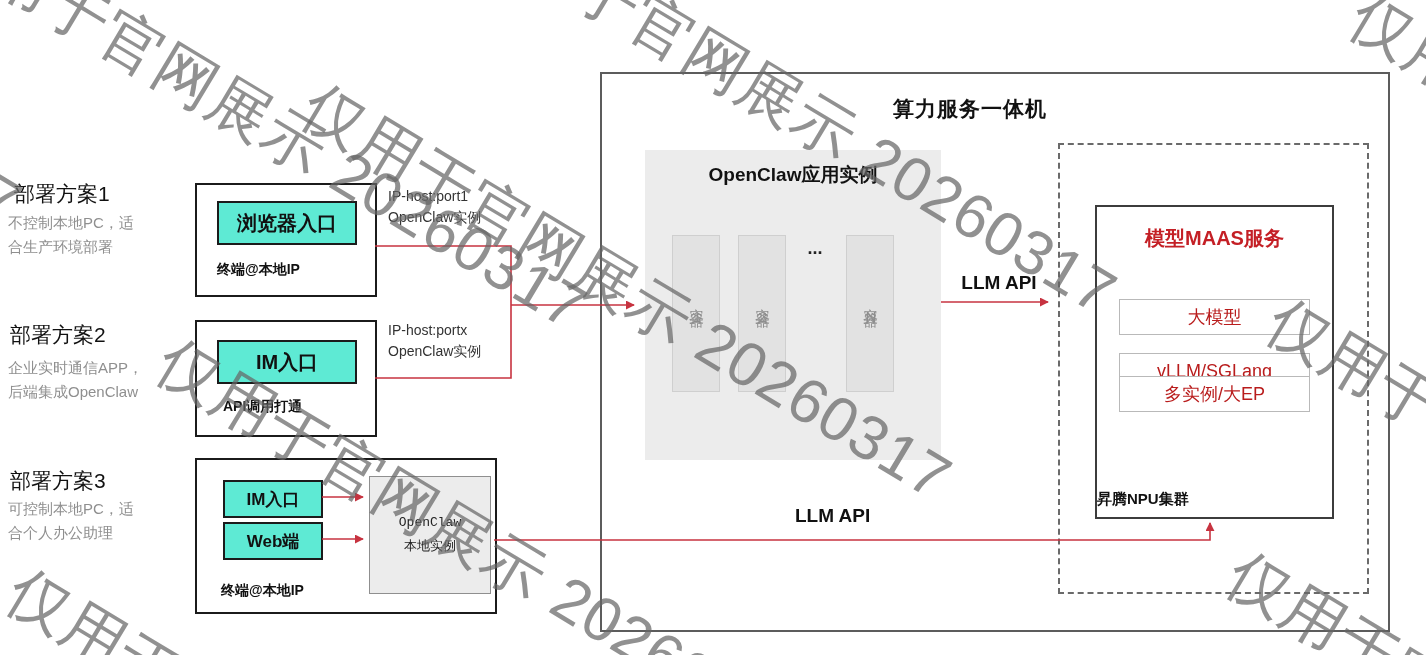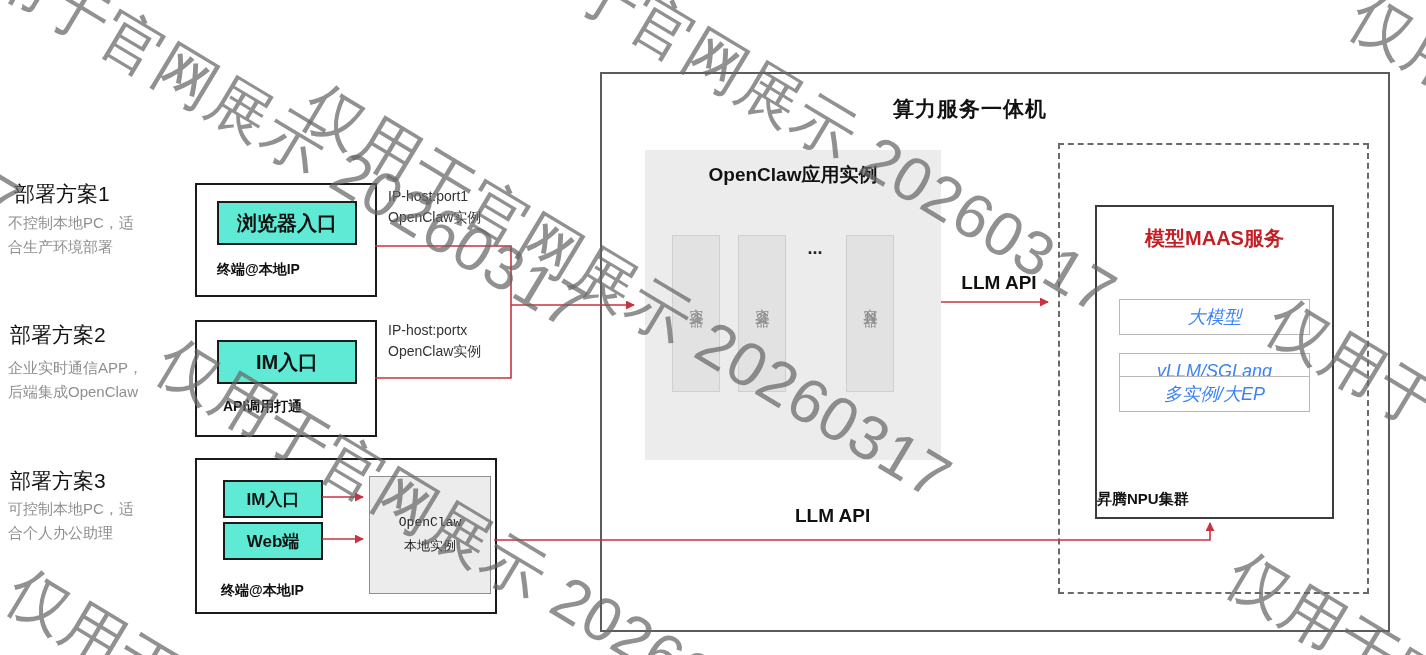--- a/index.html
+++ b/index.html
@@ -62,21 +62,21 @@
   .llm-top{position:absolute;left:940px;top:272px;width:118px;text-align:center;
     font-weight:700;font-size:19px;color:#111;z-index:5;}
   .llm-bottom{position:absolute;left:795px;top:505px;font-weight:700;font-size:19px;color:#111;z-index:5;}
   .maas-dashed{position:absolute;left:1058px;top:143px;width:307px;height:447px;
     border:2px dashed #6a6a6a;z-index:2;}
   .maas-box{position:absolute;left:1095px;top:205px;width:235px;height:310px;
     border:2px solid #3c3c3c;background:#fff;z-index:3;}
   .maas-title{position:absolute;left:0;top:18px;width:100%;text-align:center;
     font-size:20px;font-weight:700;color:#c41f25;}
   .maas-item{position:absolute;left:22px;width:189px;height:34px;border:1px solid #b9b9b9;
-    display:flex;align-items:center;justify-content:center;font-size:18px;color:#3b82f6;background:#fff;font-style:italic;}
+    display:flex;align-items:center;justify-content:center;font-size:18px;color:#b91c1c;background:#fff;}
   .mi1{top:92px;} .mi2{top:146px;} .mi3{top:169px;}
   .maas-footer{position:absolute;left:0;top:283px;width:100%;text-align:left;
     font-weight:700;font-size:15px;color:#111;}
   
   .connectors{position:absolute;left:0;top:0;z-index:10;pointer-events:none;}
 </style>
 </head>
 <body>
 
 <div class="canvas">

